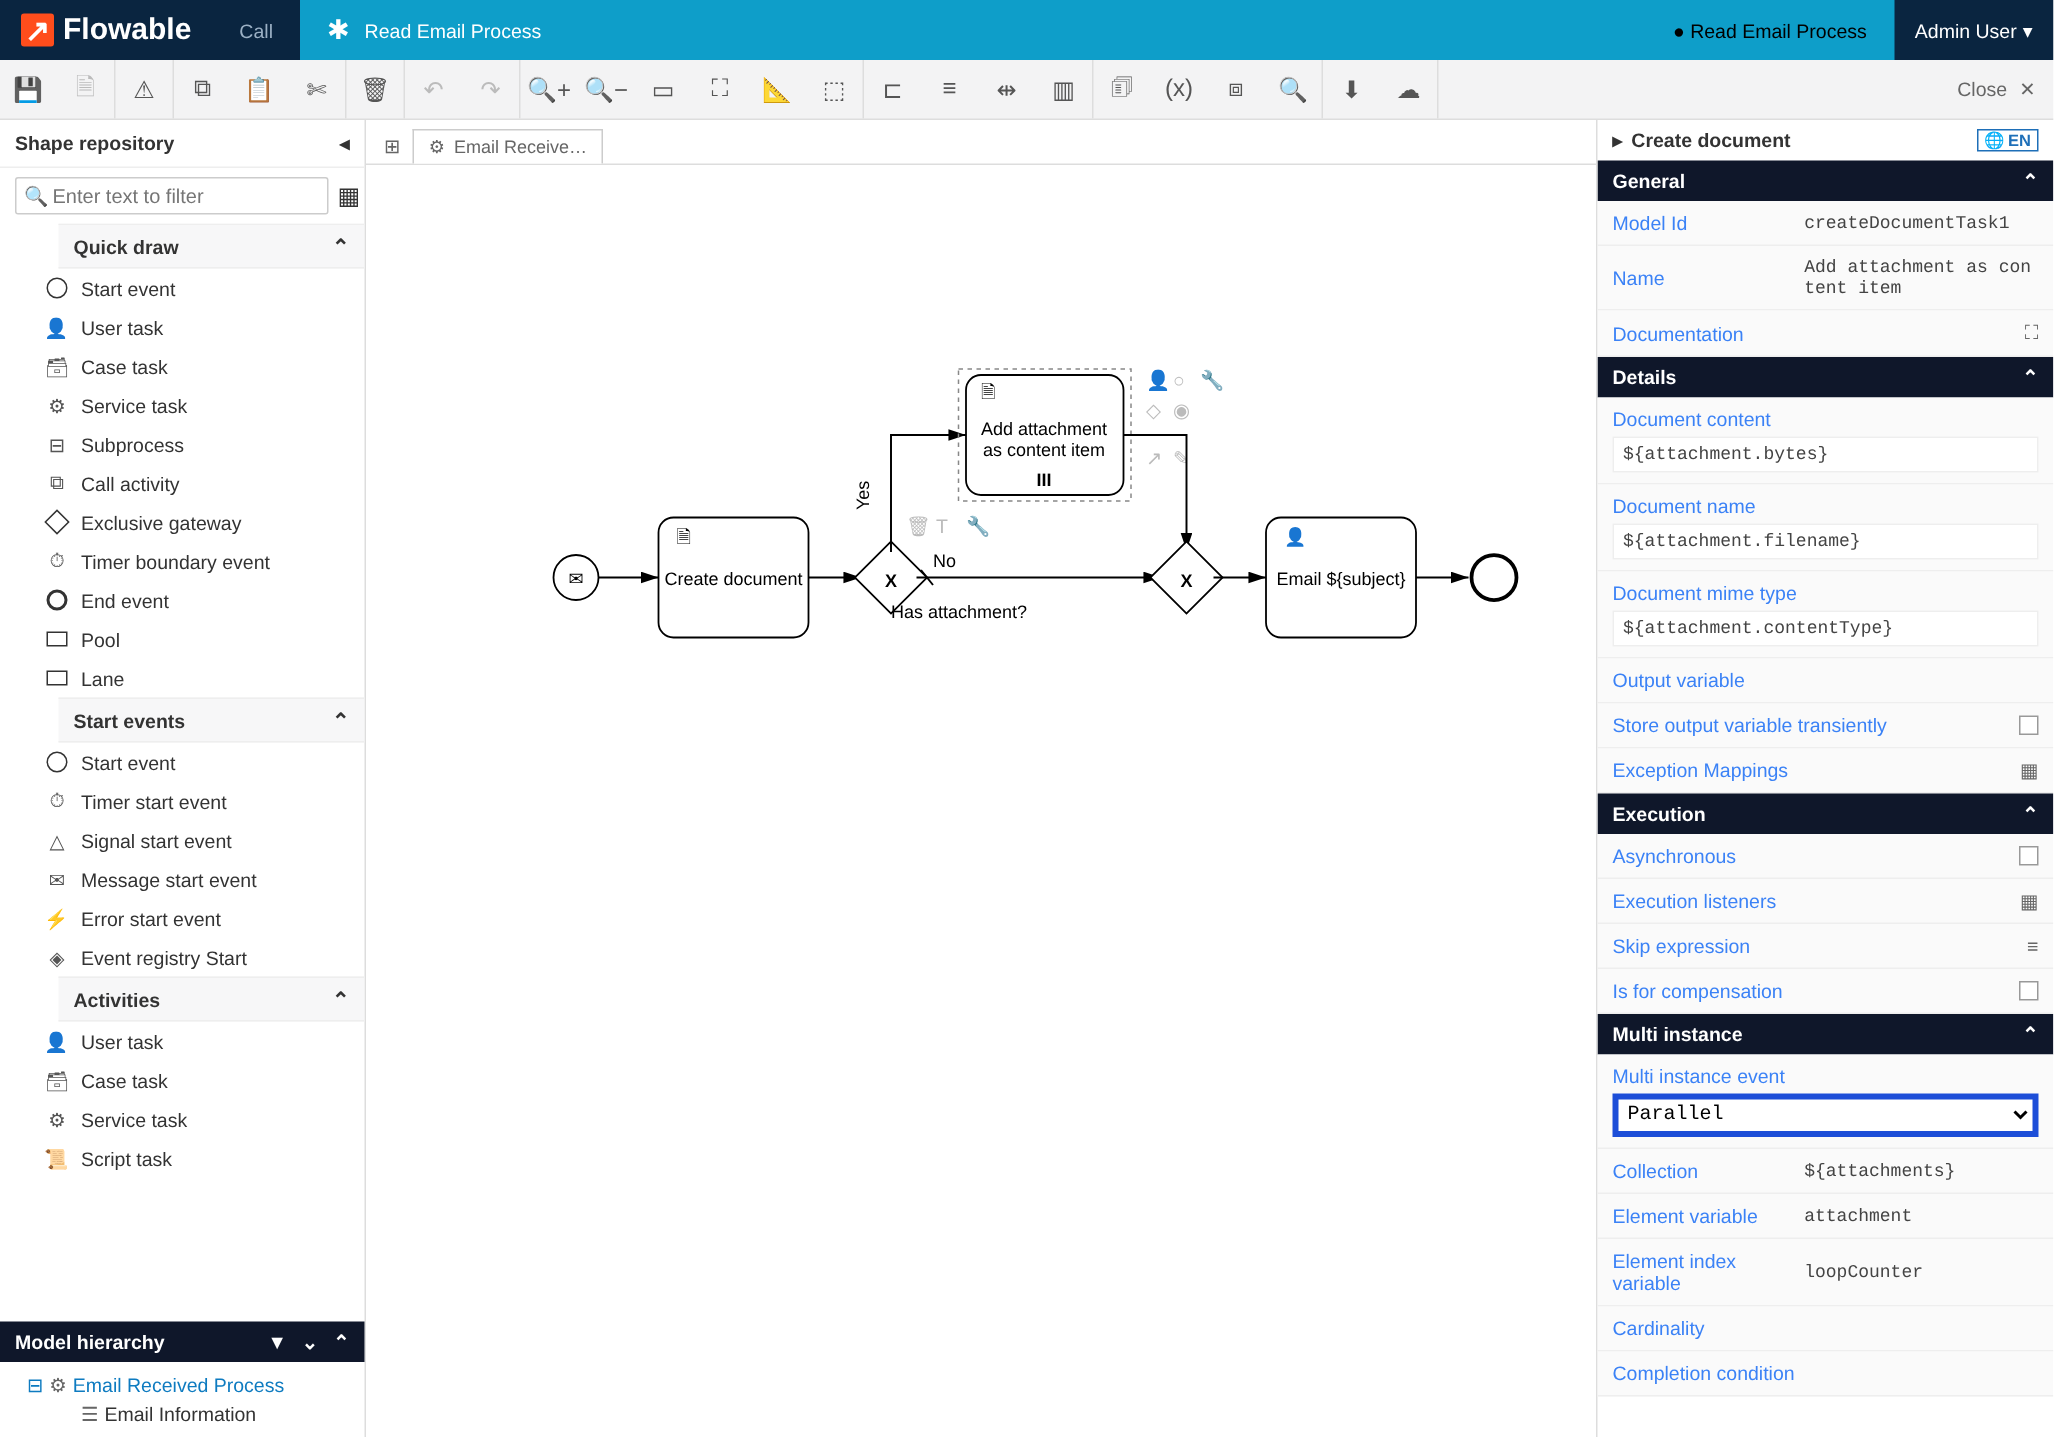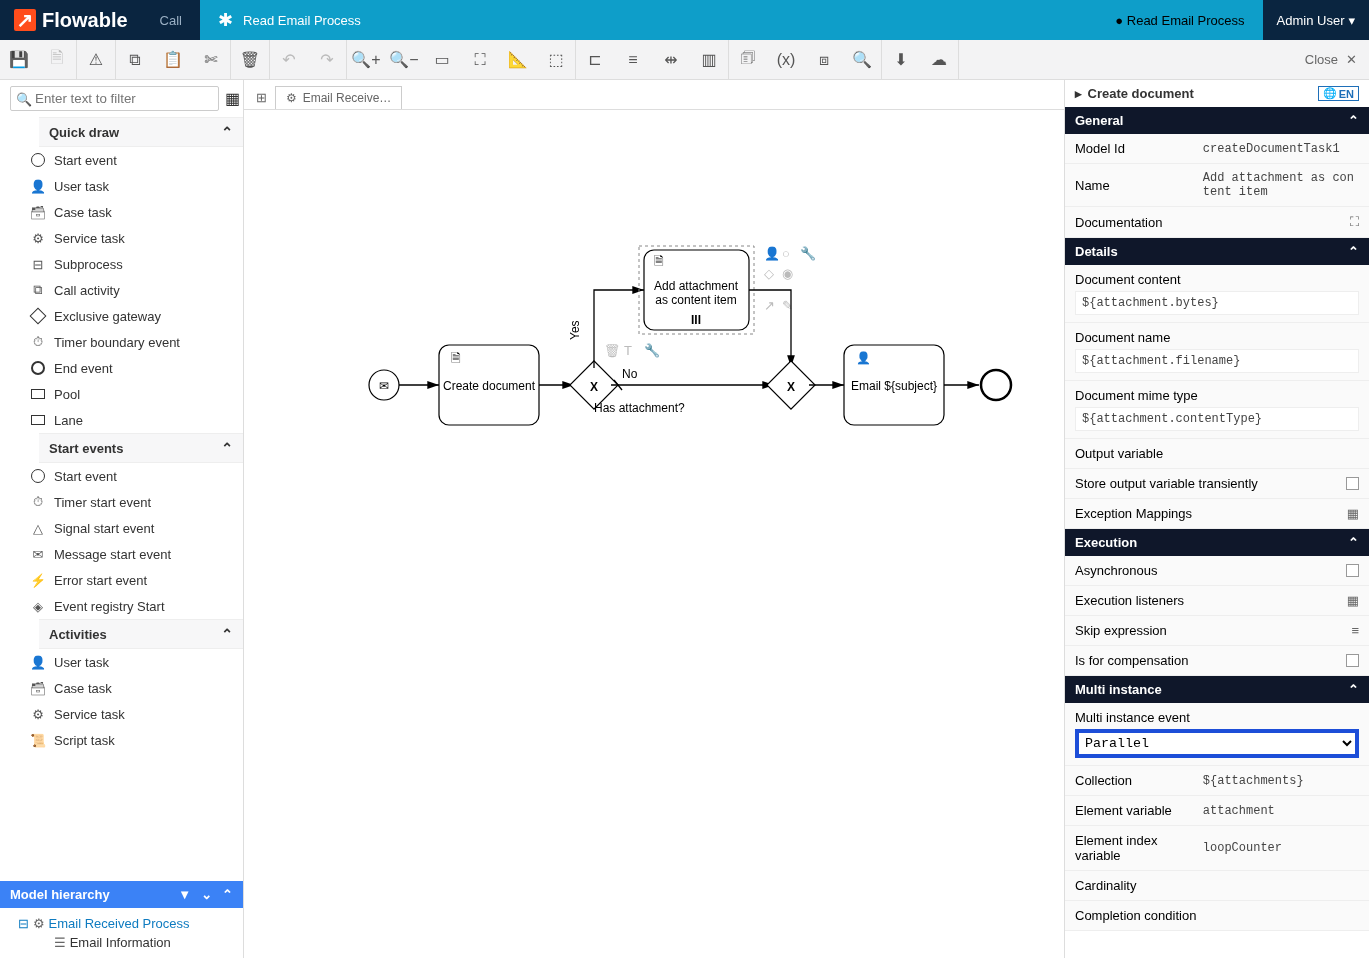--- a/index.html
+++ b/index.html
@@ -34,21 +34,21 @@
 .filter-wrap { position: relative; flex: 1; }
 .filter-wrap .mag { position: absolute; left: 6px; top: 50%; transform: translateY(-50%); color: #888; }
 .grid-toggle { color: #333; font-size: 16px; cursor: pointer; }
 .left-scroll { flex: 1; overflow-y: auto; }
 .left-scroll::-webkit-scrollbar { width: 10px; }
 .left-scroll::-webkit-scrollbar-thumb { background: #ccc; border-radius: 5px; }
 .group-head { background: #f7f7f8; padding: 6px 10px; font-weight: bold; display: flex; align-items: center; justify-content: space-between; cursor: pointer; border-top: 1px solid #eee; border-bottom: 1px solid #eee; margin-left: 39px; }
 .shape-item { padding: 5px 10px 5px 30px; display: flex; align-items: center; gap: 8px; cursor: pointer; }
 .shape-icon { width: 16px; height: 16px; display: inline-flex; align-items: center; justify-content: center; color: #555; }
 
-.hier-head { background: #3b82f6; color: #fff; padding: 6px 10px; display: flex; align-items: center; font-weight: bold; }
+.hier-head { background: #0f172a; color: #fff; padding: 6px 10px; display: flex; align-items: center; font-weight: bold; }
 .hier-head .controls { margin-left: auto; display: flex; gap: 10px; }
 .hier-body { padding: 6px 10px; font-size: 13px; }
 .hier-item { padding: 2px 0 2px 8px; display: flex; align-items: center; gap: 4px; }
 .hier-item.link { color: #0e7bc0; }
 .hier-sub { padding-left: 44px; }
 
 
 .canvas-wrap { flex: 1; display: flex; flex-direction: column; position: relative; background: #fff; }
 .tabbar { height: 30px; border-bottom: 1px solid #ddd; display: flex; align-items: flex-end; padding-left: 4px; }
 .tab-plus { padding: 4px 8px; cursor: pointer; color: #666; }
@@ -56,21 +56,21 @@
 .canvas { flex: 1; position: relative; overflow: hidden; }
 .bpmn { position: absolute; inset: 0; }
 
 
 .right { width: 305px; border-left: 1px solid #ddd; background: #fff; display: flex; flex-direction: column; overflow-y: auto; }
 .right-title { padding: 6px 10px; display: flex; align-items: center; font-weight: bold; }
 .right-title .collapse-tri { margin-right: 6px; }
 .lang-badge { margin-left: auto; border: 1px solid #1e6fb8; color: #1e6fb8; padding: 0 4px; font-size: 11px; display: flex; align-items: center; gap: 2px; }
 .sec-head { background: #0f172a; color: #fff; padding: 6px 10px; font-weight: bold; display: flex; align-items: flex-start; justify-content: space-between; }
 .prop-row { padding: 7px 10px; border-bottom: 1px solid #eee; display: flex; align-items: center; background: #fafafa; }
-.prop-label { flex: 0 0 45%; color: #000000; }
+.prop-label { flex: 0 0 45%; color: #3b82f6; }
 .prop-val { flex: 1; font-family: "Courier New", monospace; font-size: 12px; color: #444; word-break: break-all; }
 .prop-row.stack { flex-direction: column; align-items: stretch; }
 .prop-row.stack .prop-label { flex: none; margin-bottom: 4px; }
 .prop-row.stack .prop-val { padding: 4px 6px; background: #fff; border: 1px solid #eee; }
 .prop-row .aux { margin-left: auto; color: #666; }
 .checkbox { width: 13px; height: 13px; border: 1px solid #999; background: #fff; display: inline-block; }
 select.mono { font-family: "Courier New", monospace; width: 100%; border: 4px solid #1d4ed8; padding: 2px; background: #fff; }
 
 .ci { display:inline-block; }
 .ci-circle { width:14px; height:14px; border:1.5px solid #333; border-radius:50%; }
@@ -155,20 +155,24 @@
   <div class="tb-spacer"></div>
   <div class="tb-close">
     <span>Close</span>
     <span>✕</span>
   </div>
 </div>
 
 <div class="main">
 
   <div class="left">
+    <div class="left-header">
+      <span>Shape repository</span>
+      <span>◂</span>
+    </div>
     <div class="left-filter">
       <div class="filter-wrap">
         <span class="mag">🔍</span>
         <input type="text" placeholder="Enter text to filter" style="">
       </div>
       <span class="grid-toggle">▦</span>
     </div>
     <div class="left-scroll">
 
       <div class="group-head">

